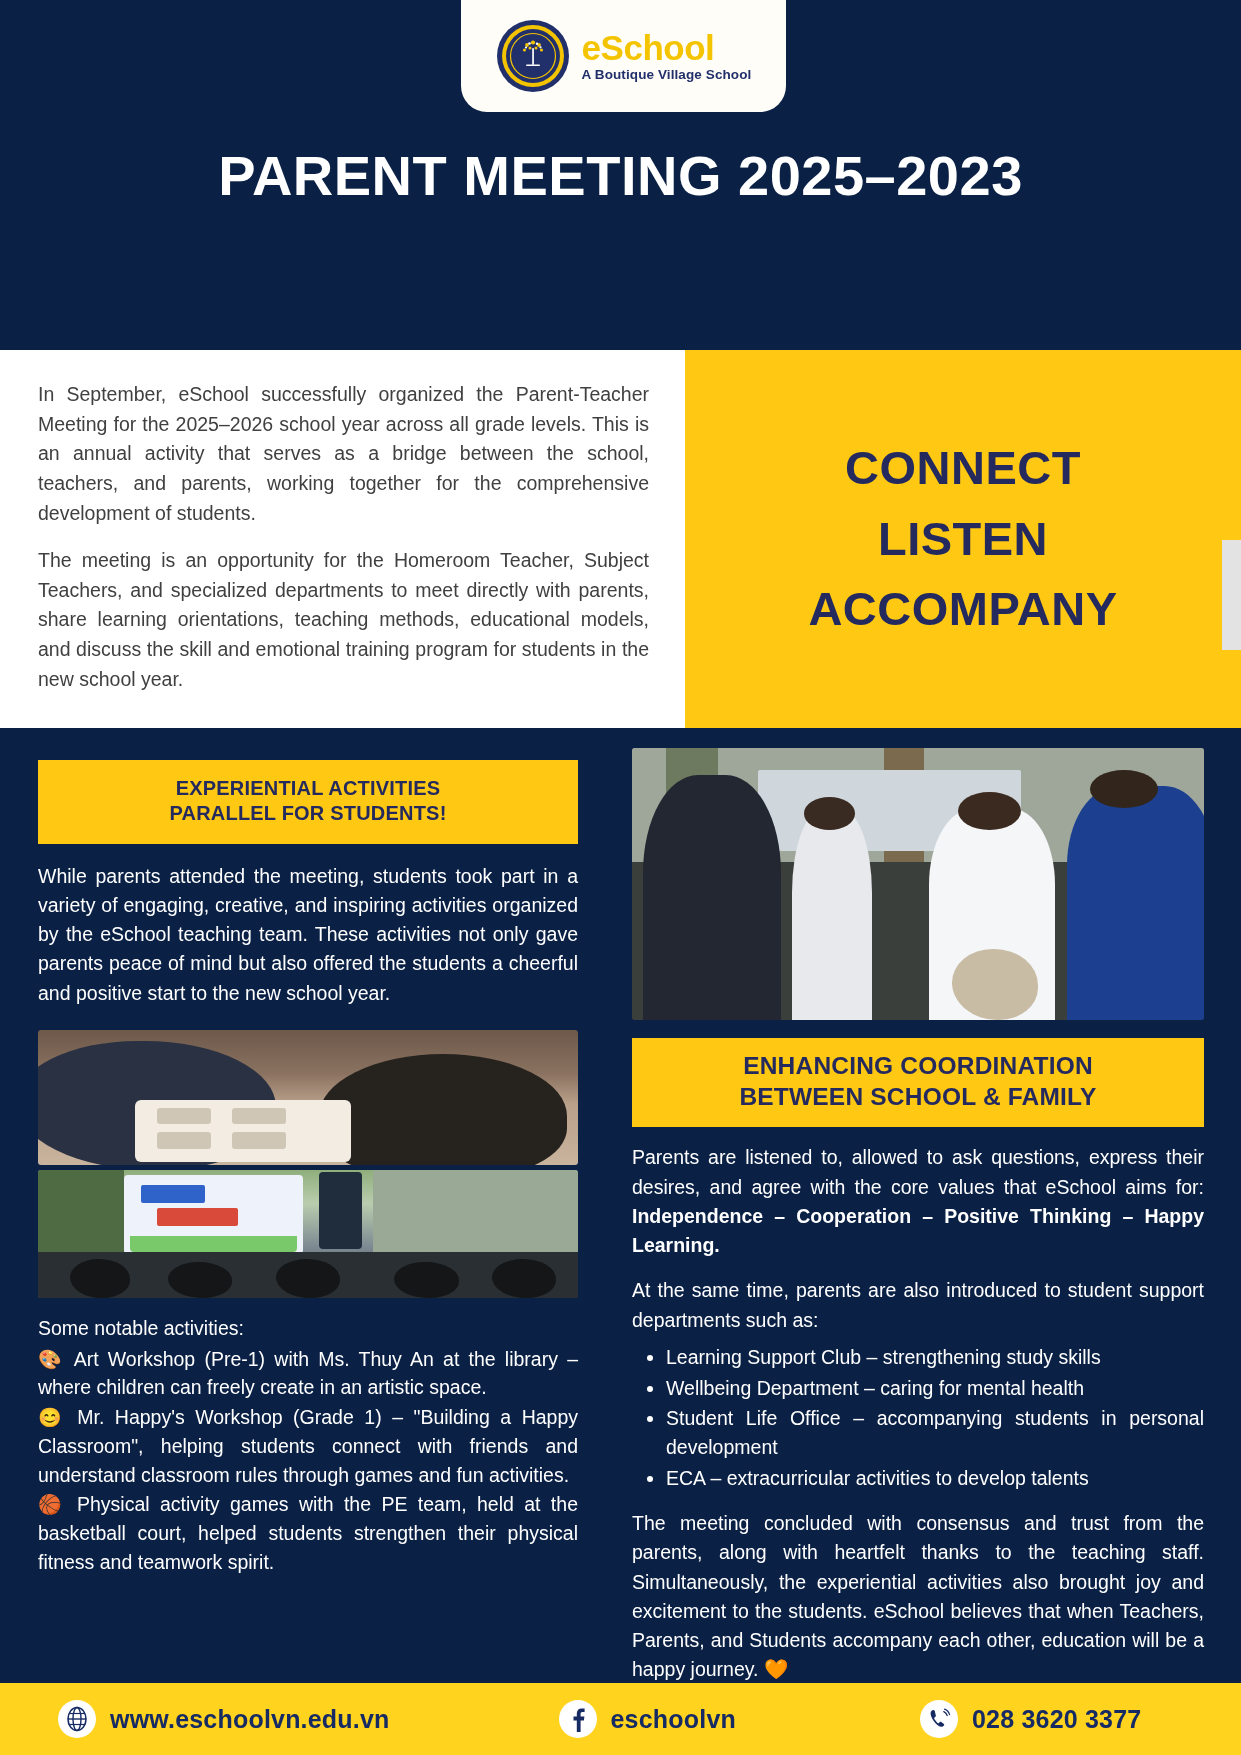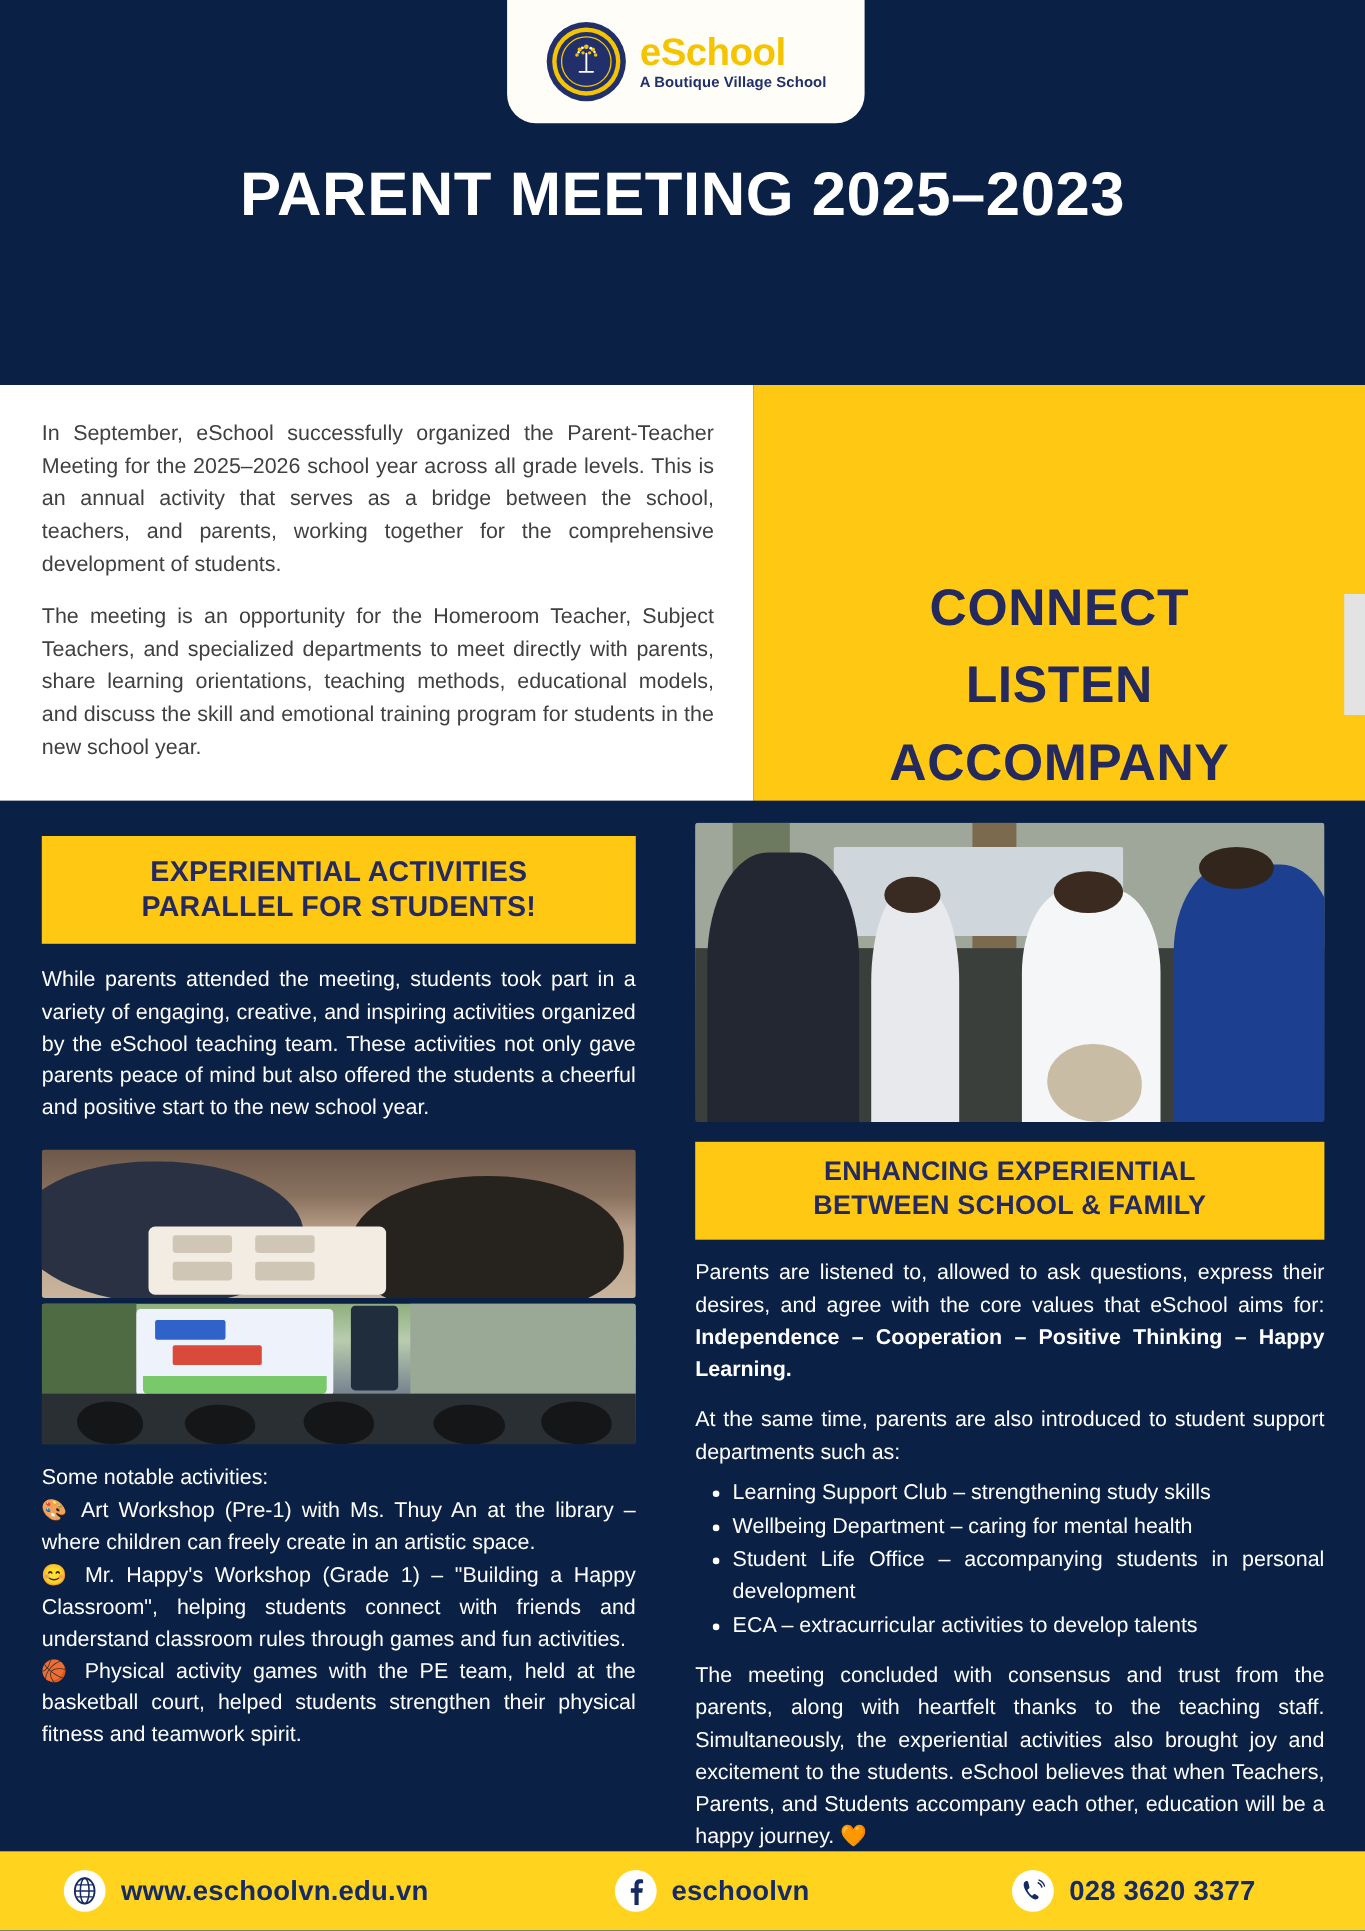--- a/index.html
+++ b/index.html
@@ -39,40 +39,40 @@
   .intro-left{
     position:absolute;left:0;top:0;width:685px;height:378px;background:#ffffff;
     box-sizing:border-box;padding:30px 36px 0 38px;
   }
   .intro-left p{
     margin:0 0 18px 0;
     font-size:19.5px;line-height:1.52;color:#404040;text-align:justify;
   }
   .intro-right{
     position:absolute;left:685px;top:0;width:556px;height:378px;background:#ffc812;
-    display:flex;flex-direction:column;align-items:center;justify-content:flex-end;
+    display:flex;flex-direction:column;align-items:center;justify-content:center;
   }
   .slogan{
     font-size:47px;font-weight:800;color:#252a5e;line-height:1.5;
     text-align:center;letter-spacing:0.5px;margin:0;
   }
   .band-shadow{
     position:absolute;left:1222px;top:540px;width:19px;height:110px;background:#e3e3e3;
   }
 
   
   .body-wrap{position:absolute;left:0;top:728px;width:1241px;height:940px;background:#0a2045;}
   .col-left{position:absolute;left:38px;top:32px;width:540px;}
   .col-right{position:absolute;left:632px;top:20px;width:572px;}
 
   .yellow-head{
     background:#ffc812;color:#252a5e;font-weight:800;
     text-align:center;box-sizing:border-box;
   }
-  .yellow-head.left{padding:16px 18px 18px;font-size:26px;line-height:1.24;letter-spacing:0.2px;}
+  .yellow-head.left{padding:16px 18px 18px;font-size:20px;line-height:1.24;letter-spacing:0.2px;}
   .yellow-head.right{padding:13px 14px 15px;font-size:24.5px;line-height:1.25;letter-spacing:0.2px;}
 
   .body-text{font-size:19.5px;line-height:1.5;color:#ffffff;text-align:justify;margin:0;}
   .col-left .body-text{margin-top:18px;}
   .col-right .body-text{margin-top:16px;}
   .body-text + .body-text{margin-top:16px;}
   .body-text b{font-weight:700;}
 
   .photo{width:100%;border-radius:3px;overflow:hidden;display:block;position:relative;}
   .ph-a{height:135px;margin-top:22px;}
@@ -241,21 +241,21 @@
           <div class="blob" style="left:30%;top:18%;width:9%;height:12%;background:#3a2b22;border-radius:50%;"></div>
           <div class="blob" style="left:52%;top:22%;width:22%;height:78%;background:#f4f6f8;border-radius:36% 36% 0 0;"></div>
           <div class="blob" style="left:57%;top:16%;width:11%;height:14%;background:#3b2a1f;border-radius:50%;"></div>
           <div class="blob" style="left:56%;top:74%;width:15%;height:26%;background:#c9bca4;"></div>
           <div class="blob" style="left:76%;top:14%;width:26%;height:86%;background:#1c3f8f;border-radius:34% 34% 0 0;"></div>
           <div class="blob" style="left:80%;top:8%;width:12%;height:14%;background:#32251c;border-radius:50%;"></div>
         </div>
       </div>
 
       <div class="yellow-head right" style="margin-top:18px;">
-        <div>ENHANCING EXPERIENTIAL</div>
+        <div>ENHANCING COORDINATION</div>
         <div>BETWEEN SCHOOL &amp; FAMILY</div>
       </div>
 
       <p class="body-text">
         <span>Parents are listened to, allowed to ask questions, express their desires, and agree with the core values that eSchool aims for: </span><b>Independence – Cooperation – Positive Thinking – Happy Learning.</b>
       </p>
 
       <p class="body-text">At the same time, parents are also introduced to student support departments such as:</p>
 
       <ul class="bullets">

